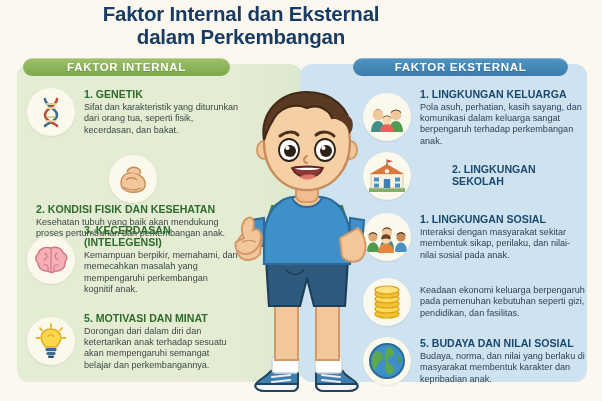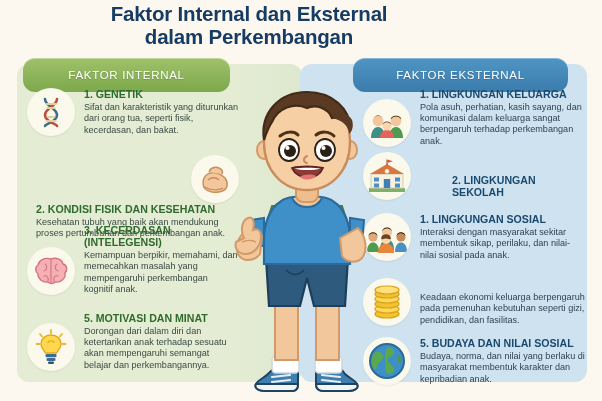--- a/index.html
+++ b/index.html
@@ -6,55 +6,55 @@
   body{
     width:602px;height:401px;overflow:hidden;
     background:#fdf8ef;
     font-family:"Liberation Sans", sans-serif;
     -webkit-font-smoothing:antialiased;
   }
   .poster{position:relative;width:602px;height:401px;background:#fdf8ef;}
 
   
   .title{
-    position:absolute;left:8px;top:2px;width:482px;text-align:center;
+    position:absolute;left:0;top:2px;width:482px;text-align:center;
     color:#173c63;font-weight:bold;font-size:20.5px;line-height:23px;
     letter-spacing:-0.2px;
   }
   .title .l2{display:block;}
 
   
   .panel{
     position:absolute;top:64px;height:318px;
     border-radius:12px;
   }
   .panel-left{left:17px;width:285px;background:#e4ecd4;}
   .panel-right{left:300px;width:287px;background:#cfe2ef;}
   .panel-left:after{
     content:"";position:absolute;right:0;top:0;width:60px;height:100%;
     background:linear-gradient(90deg,rgba(228,236,212,0),rgba(214,229,200,.55));
     border-radius:0 12px 12px 0;pointer-events:none;
   }
 
   
   .badge{
-    position:absolute;top:58px;height:34px;border-radius:12px;
-    color:#ffffff;font-weight:normal;font-size:11.5px;letter-spacing:.7px;
+    position:absolute;top:58px;height:18px;border-radius:12px;
+    color:#ffffff;font-weight:bold;font-size:11.5px;letter-spacing:.7px;
     display:flex;align-items:center;justify-content:center;
     text-shadow:0 1px 1px rgba(0,0,0,.18);
   }
   .badge-left{left:23px;width:207px;
     background:linear-gradient(180deg,#9fc16a,#7da84b);
     box-shadow:inset 0 1px 0 rgba(255,255,255,.35);}
   .badge-right{left:353px;width:215px;
     background:linear-gradient(180deg,#4f95c4,#3a7cab);
     box-shadow:inset 0 1px 0 rgba(255,255,255,.3);}
 
   
-  .item{position:absolute;display:flex;align-items:flex-end;}
+  .item{position:absolute;display:flex;align-items:center;}
   .ibubble{
     flex:0 0 auto;width:48px;height:48px;border-radius:50%;
     background:#fbf8ec;box-shadow:0 1px 2px rgba(0,0,0,.07);
     display:flex;align-items:center;justify-content:center;
     overflow:hidden;
   }
   .itext{margin-left:9px;}
   .ihead{
     font-weight:bold;font-size:10.6px;line-height:12.2px;margin:0 0 1.5px 0;
   }

